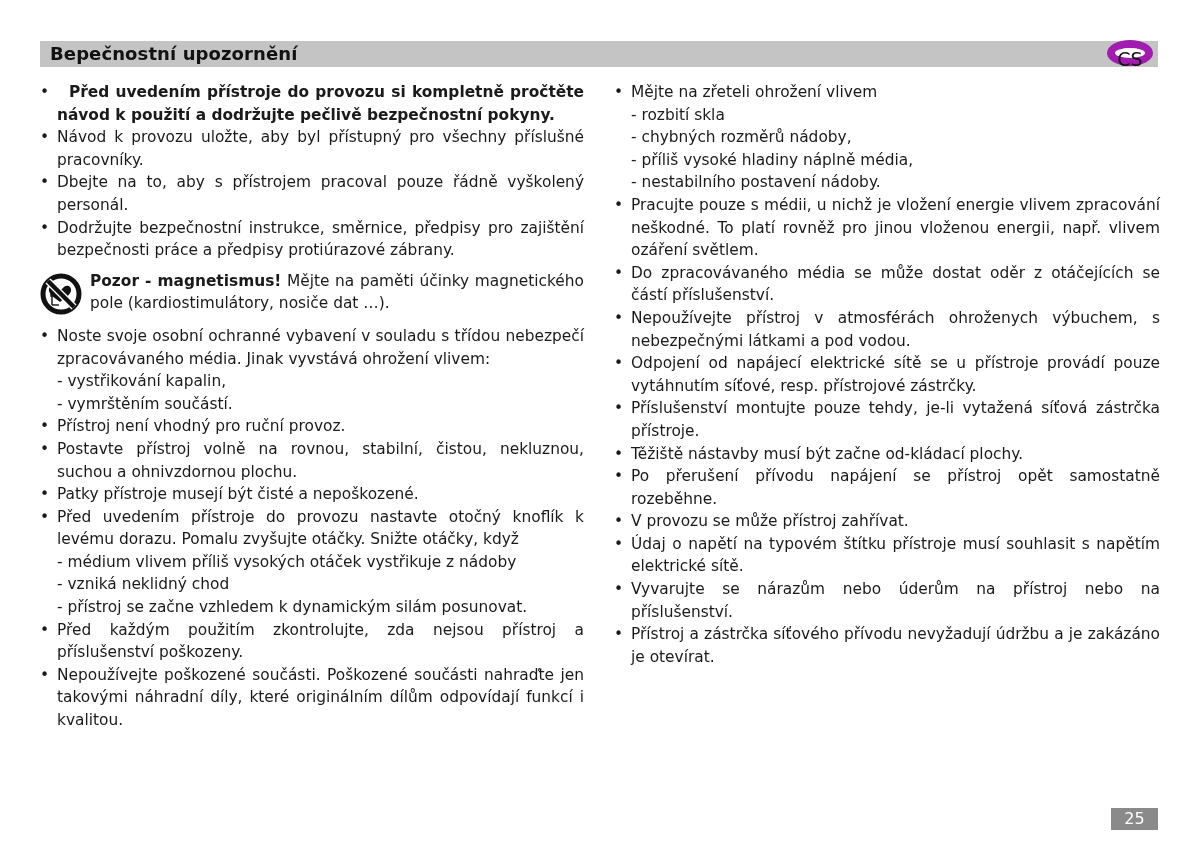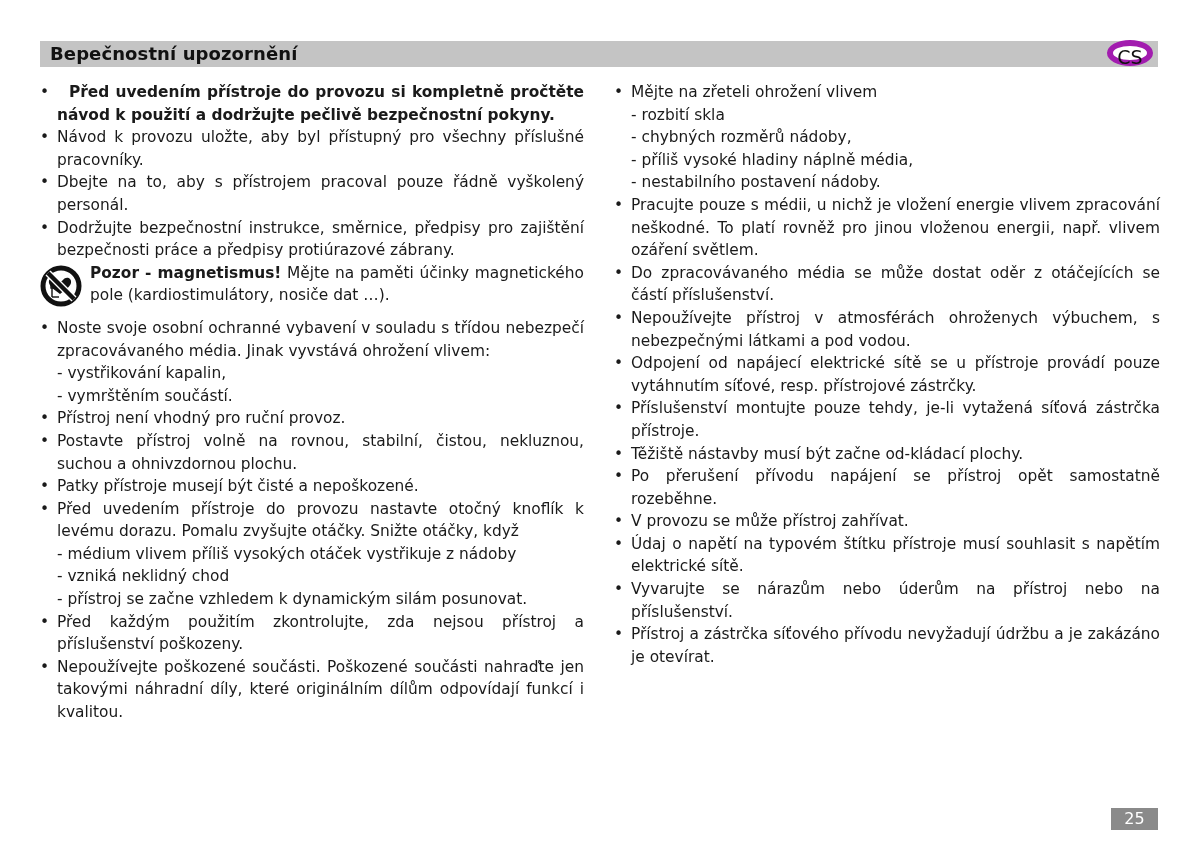--- a/index.html
+++ b/index.html
@@ -3,31 +3,31 @@
   <meta charset="utf-8">
   <style>
     html, body { margin: 0; padding: 0; background: #ffffff; }
     body { width: 1200px; height: 848px; position: relative; overflow: hidden;
            font-family: "DejaVu Sans", sans-serif; color: #1a1a1a; }
     .header-bar { position: absolute; left: 40px; top: 41px; width: 1118px; height: 26px;
                   background: #c4c4c4; }
     .header-title { position: absolute; left: 50px; top: 41px; height: 26px; line-height: 26px;
                     font-size: 18px; font-weight: bold; color: #111; letter-spacing: 0.1px; }
     .lang-badge { position: absolute; left: 1107px; top: 40px; width: 46px; height: 26px;
-                  border: 6px solid #a21caf; border-radius: 50%; background: #fff;
+                  border: 8px solid #a21caf; border-radius: 50%; background: #fff;
                   box-sizing: border-box; text-align: center; line-height: 22px;
                   font-size: 19px; color: #111; }
     .col { position: absolute; top: 81px; width: 544px; font-size: 15.4px; line-height: 22.6px; }
     .col.left { left: 40px; }
     .col.right { left: 614px; width: 546px; }
     .item { position: relative; padding-left: 17px; text-align: justify; }
     .item .bullet { position: absolute; left: 0; top: 0; width: 17px; }
     .item.bold .text { font-weight: bold; margin-left: 12px; }
     .sub { padding-left: 17px; }
-    .warning { position: relative; padding-left: 50px; margin: 0 0 10px 0; text-align: justify; }
+    .warning { position: relative; padding-left: 50px; margin: 8px 0 10px 0; text-align: justify; }
     .warning-icon { position: absolute; left: 0; top: 3px; width: 42px; height: 42px; }
     .warning b { font-weight: bold; }
     .page-num { position: absolute; left: 1111px; top: 808px; width: 47px; height: 22px;
                 background: #8a8a8a; color: #fff; font-size: 16px; text-align: center; line-height: 22px; }
   </style>
 </head>
 <body>
 
 <div class="header-bar"></div>
 <div class="header-title">Bepečnostní upozornění</div>

